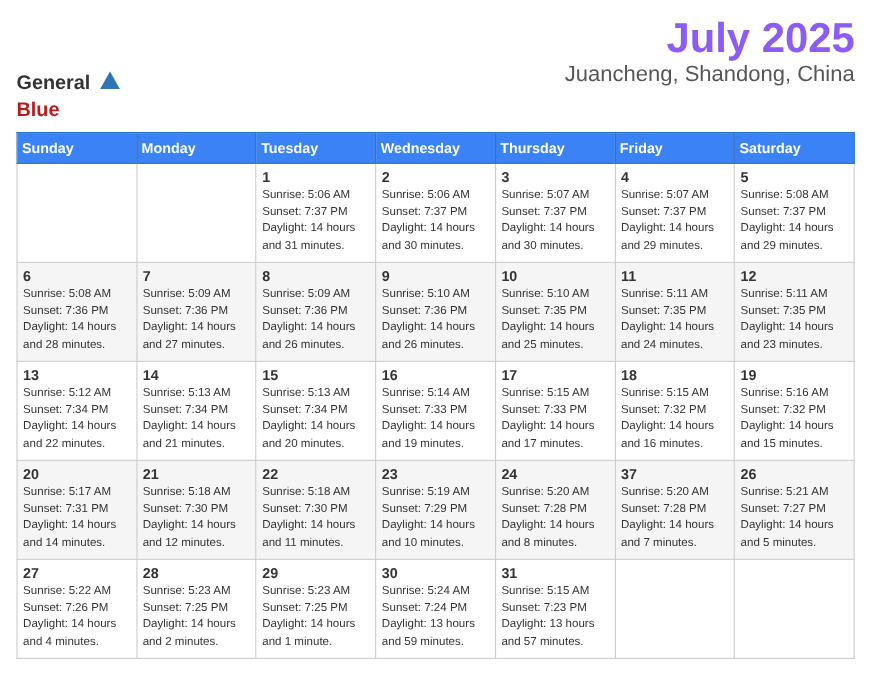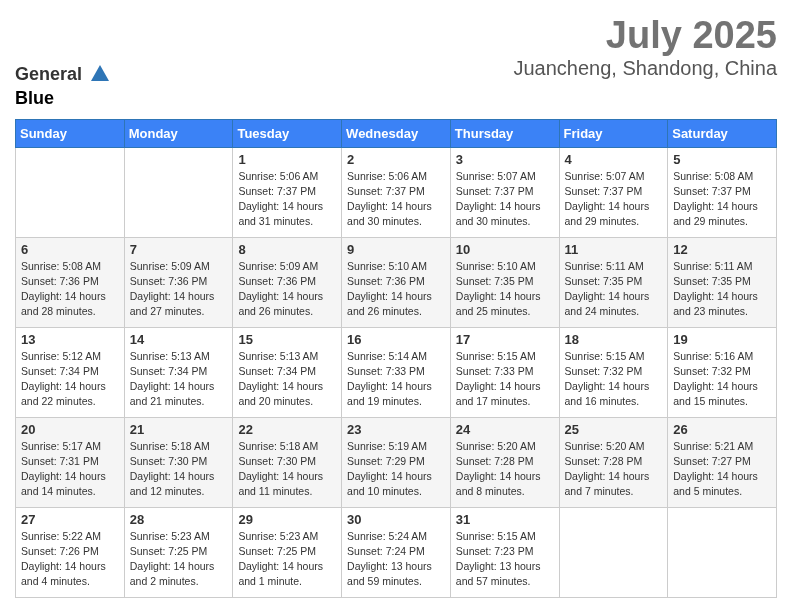--- a/index.html
+++ b/index.html
@@ -22,30 +22,30 @@
     }
     .logo-text-general {
       font-size: 18px;
       font-weight: bold;
       color: #333;
       line-height: 1.1;
     }
     .logo-text-blue {
       font-size: 18px;
       font-weight: bold;
-      color: #000000;
+      color: #b91c1c;
       line-height: 1.1;
     }
     .title-block {
       text-align: right;
     }
     .month-year {
       font-size: 38px;
       font-weight: bold;
-      color: #737373;
+      color: #8b5cf6;
       line-height: 1.1;
     }
     .location {
       font-size: 20px;
       color: #555;
     }
     table {
       width: 100%;
       border-collapse: collapse;
       table-layout: fixed;
@@ -291,21 +291,21 @@
 and 10 minutes.</div>
         </td>
         <td>
           <span class="day-number">24</span>
           <div class="day-info" style="white-space: pre-line;">Sunrise: 5:20 AM
 Sunset: 7:28 PM
 Daylight: 14 hours
 and 8 minutes.</div>
         </td>
         <td>
-          <span class="day-number">25</span>
+          <span class="day-number">37</span>
           <div class="day-info" style="white-space: pre-line;">Sunrise: 5:20 AM
 Sunset: 7:28 PM
 Daylight: 14 hours
 and 7 minutes.</div>
         </td>
         <td>
           <span class="day-number">26</span>
           <div class="day-info" style="white-space: pre-line;">Sunrise: 5:21 AM
 Sunset: 7:27 PM
 Daylight: 14 hours

